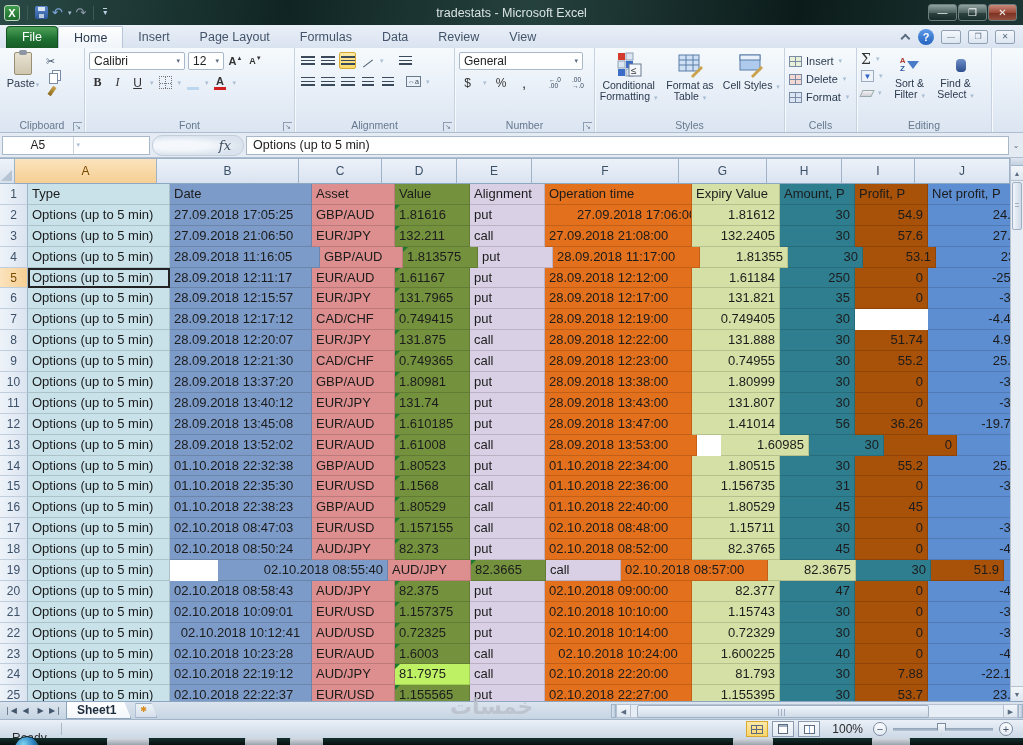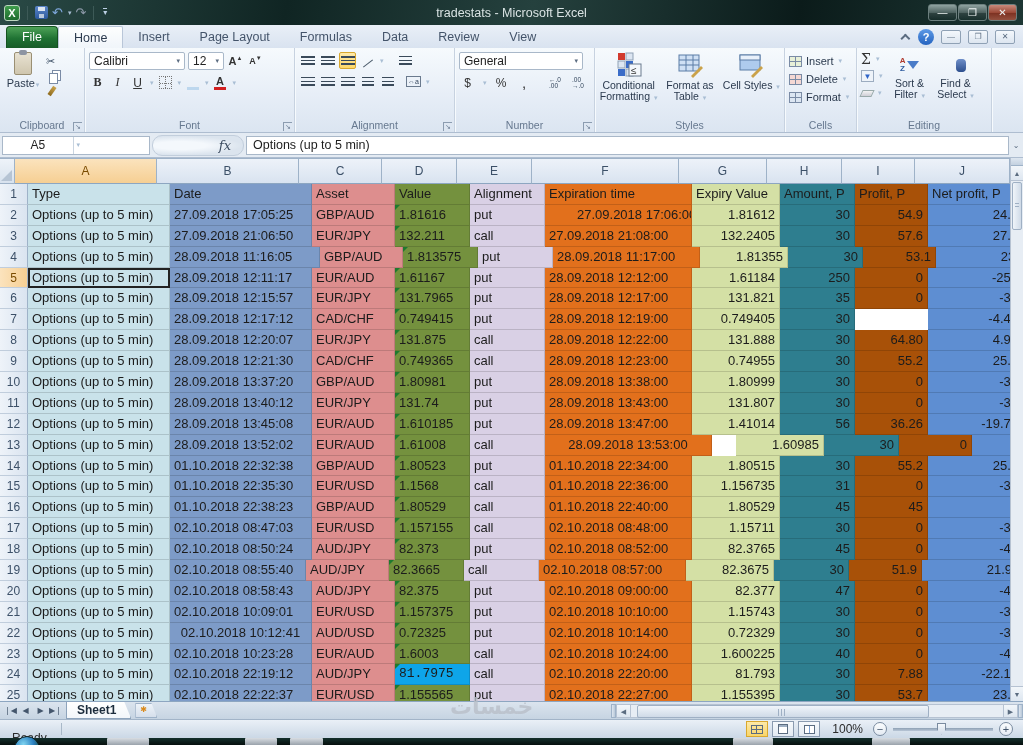--- a/index.html
+++ b/index.html
@@ -476,21 +476,21 @@
     </div>
 
   <div class="rowswrap" id="rows">
       <div class="grow">
         <div class="rn">1</div>
         <div class="c" style="width: 142px; background: rgb(201, 226, 234); text-align: left;">Type</div>
         <div class="c" style="width: 142px; background: rgb(125, 155, 200); text-align: left;">Date</div>
         <div class="c" style="width: 83px; background: rgb(221, 142, 142); text-align: left;">Asset</div>
         <div class="c" style="width: 75px; background: rgb(116, 145, 62); text-align: left;">Value</div>
         <div class="c" style="width: 75px; background: rgb(217, 208, 229); text-align: left;">Alignment</div>
-        <div class="c" style="width: 147px; background: rgb(226, 112, 28); text-align: left;">Expiration time</div>
+        <div class="c" style="width: 147px; background: rgb(226, 112, 28); text-align: left;">Operation time</div>
         <div class="c" style="width: 88px; background: rgb(212, 224, 165); text-align: left;">Expiry Value</div>
         <div class="c" style="width: 75px; background: rgb(46, 126, 143); text-align: left;">Amount, P</div>
         <div class="c" style="width: 73px; background: rgb(168, 81, 8); text-align: left;">Profit, P</div>
         <div class="c" style="width: 95px; background: rgb(94, 142, 210); text-align: left;">Net profit, P</div>
       </div>
       <div class="grow">
         <div class="rn">2</div>
         <div class="c" style="width: 142px; background: rgb(201, 226, 234); text-align: left;">Options (up to 5 min)</div>
         <div class="c" style="width: 142px; background: rgb(125, 155, 200); text-align: left;">27.09.2018 17:05:25</div>
         <div class="c" style="width: 83px; background: rgb(221, 142, 142); text-align: left;">GBP/AUD</div>
@@ -570,21 +570,21 @@
       <div class="grow">
         <div class="rn">8</div>
         <div class="c" style="width: 142px; background: rgb(201, 226, 234); text-align: left;">Options (up to 5 min)</div>
         <div class="c" style="width: 142px; background: rgb(125, 155, 200); text-align: left;">28.09.2018 12:20:07</div>
         <div class="c" style="width: 83px; background: rgb(221, 142, 142); text-align: left;">EUR/JPY</div>
         <div class="c" style="width: 75px; background: rgb(116, 145, 62); text-align: left;">131.875<span class="tri"></span></div>
         <div class="c" style="width: 75px; background: rgb(217, 208, 229); text-align: left;">call</div>
         <div class="c" style="width: 147px; background: rgb(226, 112, 28); text-align: left;">28.09.2018 12:22:00</div>
         <div class="c" style="width: 88px; background: rgb(212, 224, 165); text-align: right;">131.888</div>
         <div class="c" style="width: 75px; background: rgb(46, 126, 143); text-align: right;">30</div>
-        <div class="c" style="width: 73px; background: rgb(168, 81, 8); text-align: right;">64.80</div>
+        <div class="c" style="width: 73px; background: rgb(168, 81, 8); text-align: right;">51.74</div>
         <div class="c" style="width: 95px; background: rgb(94, 142, 210); text-align: right;">4.94</div>
       </div>
       <div class="grow">
         <div class="rn">9</div>
         <div class="c" style="width: 142px; background: rgb(201, 226, 234); text-align: left;">Options (up to 5 min)</div>
         <div class="c" style="width: 142px; background: rgb(125, 155, 200); text-align: left;">28.09.2018 12:21:30</div>
         <div class="c" style="width: 83px; background: rgb(221, 142, 142); text-align: left;">CAD/CHF</div>
         <div class="c" style="width: 75px; background: rgb(116, 145, 62); text-align: left;">0.749365<span class="tri"></span></div>
         <div class="c" style="width: 75px; background: rgb(217, 208, 229); text-align: left;">call</div>
         <div class="c" style="width: 147px; background: rgb(226, 112, 28); text-align: left;">28.09.2018 12:23:00</div>
@@ -632,21 +632,21 @@
         <div class="c" style="width: 73px; background: rgb(168, 81, 8); text-align: right;">36.26</div>
         <div class="c" style="width: 95px; background: rgb(94, 142, 210); text-align: right;">-19.74</div>
       </div>
       <div class="grow">
         <div class="rn">13</div>
         <div class="c" style="width: 142px; background: rgb(201, 226, 234); text-align: left;">Options (up to 5 min)</div>
         <div class="c" style="width: 142px; background: rgb(125, 155, 200); text-align: left;">28.09.2018 13:52:02</div>
         <div class="c" style="width: 83px; background: rgb(221, 142, 142); text-align: left;">EUR/AUD</div>
         <div class="c" style="width: 75px; background: rgb(116, 145, 62); text-align: left;">1.61008<span class="tri"></span></div>
         <div class="c" style="width: 75px; background: rgb(217, 208, 229); text-align: left;">call</div>
-        <div class="c" style="width: 167px; background: rgb(226, 112, 28); text-align: center;">28.09.2018 13:53:00</div>
+        <div class="c" style="width: 152px; background: rgb(226, 112, 28); text-align: left;">28.09.2018 13:53:00</div>
         <div class="c" style="width: 88px; background: rgb(212, 224, 165); text-align: right; margin-left: 24px;">1.60985</div>
         <div class="c" style="width: 75px; background: rgb(46, 126, 143); text-align: right;">30</div>
         <div class="c" style="width: 73px; background: rgb(168, 81, 8); text-align: right;">0</div>
         <div class="c" style="width: 95px; background: rgb(94, 142, 210); text-align: right;">-30</div>
       </div>
       <div class="grow">
         <div class="rn">14</div>
         <div class="c" style="width: 142px; background: rgb(201, 226, 234); text-align: left;">Options (up to 5 min)</div>
         <div class="c" style="width: 142px; background: rgb(125, 155, 200); text-align: left;">01.10.2018 22:32:38</div>
         <div class="c" style="width: 83px; background: rgb(221, 142, 142); text-align: left;">GBP/AUD</div>
@@ -706,21 +706,21 @@
         <div class="c" style="width: 75px; background: rgb(217, 208, 229); text-align: left;">put</div>
         <div class="c" style="width: 147px; background: rgb(226, 112, 28); text-align: left;">02.10.2018 08:52:00</div>
         <div class="c" style="width: 88px; background: rgb(212, 224, 165); text-align: right;">82.3765</div>
         <div class="c" style="width: 75px; background: rgb(46, 126, 143); text-align: right;">45</div>
         <div class="c" style="width: 73px; background: rgb(168, 81, 8); text-align: right;">0</div>
         <div class="c" style="width: 95px; background: rgb(94, 142, 210); text-align: right;">-45</div>
       </div>
       <div class="grow">
         <div class="rn">19</div>
         <div class="c" style="width: 142px; background: rgb(201, 226, 234); text-align: left;">Options (up to 5 min)</div>
-        <div class="c" style="width: 136px; background: rgb(125, 155, 200); text-align: left;">02.10.2018 08:55:40</div>
+        <div class="c" style="width: 170px; background: rgb(125, 155, 200); text-align: right; margin-left: 48px;">02.10.2018 08:55:40</div>
         <div class="c" style="width: 83px; background: rgb(221, 142, 142); text-align: left;">AUD/JPY</div>
         <div class="c" style="width: 75px; background: rgb(116, 145, 62); text-align: left;">82.3665<span class="tri"></span></div>
         <div class="c" style="width: 75px; background: rgb(217, 208, 229); text-align: left;">call</div>
         <div class="c" style="width: 147px; background: rgb(226, 112, 28); text-align: left;">02.10.2018 08:57:00</div>
         <div class="c" style="width: 88px; background: rgb(212, 224, 165); text-align: right;">82.3675</div>
         <div class="c" style="width: 75px; background: rgb(46, 126, 143); text-align: right;">30</div>
         <div class="c" style="width: 73px; background: rgb(168, 81, 8); text-align: right;">51.9</div>
         <div class="c" style="width: 95px; background: rgb(94, 142, 210); text-align: right;">21.9</div>
       </div>
       <div class="grow">
@@ -762,32 +762,32 @@
         <div class="c" style="width: 73px; background: rgb(168, 81, 8); text-align: right;">0</div>
         <div class="c" style="width: 95px; background: rgb(94, 142, 210); text-align: right;">-30</div>
       </div>
       <div class="grow">
         <div class="rn">23</div>
         <div class="c" style="width: 142px; background: rgb(201, 226, 234); text-align: left;">Options (up to 5 min)</div>
         <div class="c" style="width: 142px; background: rgb(125, 155, 200); text-align: left;">02.10.2018 10:23:28</div>
         <div class="c" style="width: 83px; background: rgb(221, 142, 142); text-align: left;">EUR/AUD</div>
         <div class="c" style="width: 75px; background: rgb(116, 145, 62); text-align: left;">1.6003<span class="tri"></span></div>
         <div class="c" style="width: 75px; background: rgb(217, 208, 229); text-align: left;">call</div>
-        <div class="c" style="width: 147px; background: rgb(226, 112, 28); text-align: left;">02.10.2018 10:24:00</div>
+        <div class="c" style="width: 147px; background: rgb(226, 112, 28); text-align: center;">02.10.2018 10:24:00</div>
         <div class="c" style="width: 88px; background: rgb(212, 224, 165); text-align: right;">1.600225</div>
         <div class="c" style="width: 75px; background: rgb(46, 126, 143); text-align: right;">40</div>
         <div class="c" style="width: 73px; background: rgb(168, 81, 8); text-align: right;">0</div>
         <div class="c" style="width: 95px; background: rgb(94, 142, 210); text-align: right;">-40</div>
       </div>
       <div class="grow">
         <div class="rn">24</div>
         <div class="c" style="width: 142px; background: rgb(201, 226, 234); text-align: left;">Options (up to 5 min)</div>
         <div class="c" style="width: 142px; background: rgb(125, 155, 200); text-align: left;">02.10.2018 22:19:12</div>
         <div class="c" style="width: 83px; background: rgb(221, 142, 142); text-align: left;">AUD/JPY</div>
-        <div class="c" style="width: 75px; background: #0ea5e9; text-align: left; font-family: Liberation Mono, monospace;">81.7975<span class="tri"></span></div>
+        <div class="c" style="width: 75px; background: #bef264; text-align: left;">81.7975<span class="tri"></span></div>
         <div class="c" style="width: 75px; background: rgb(217, 208, 229); text-align: left;">call</div>
         <div class="c" style="width: 147px; background: rgb(226, 112, 28); text-align: left;">02.10.2018 22:20:00</div>
         <div class="c" style="width: 88px; background: rgb(212, 224, 165); text-align: right;">81.793</div>
         <div class="c" style="width: 75px; background: rgb(46, 126, 143); text-align: right;">30</div>
         <div class="c" style="width: 73px; background: rgb(168, 81, 8); text-align: right;">7.88</div>
         <div class="c" style="width: 95px; background: rgb(94, 142, 210); text-align: right;">-22.12</div>
       </div>
       <div class="grow">
         <div class="rn">25</div>
         <div class="c" style="width: 142px; background: rgb(201, 226, 234); text-align: left;">Options (up to 5 min)</div>

